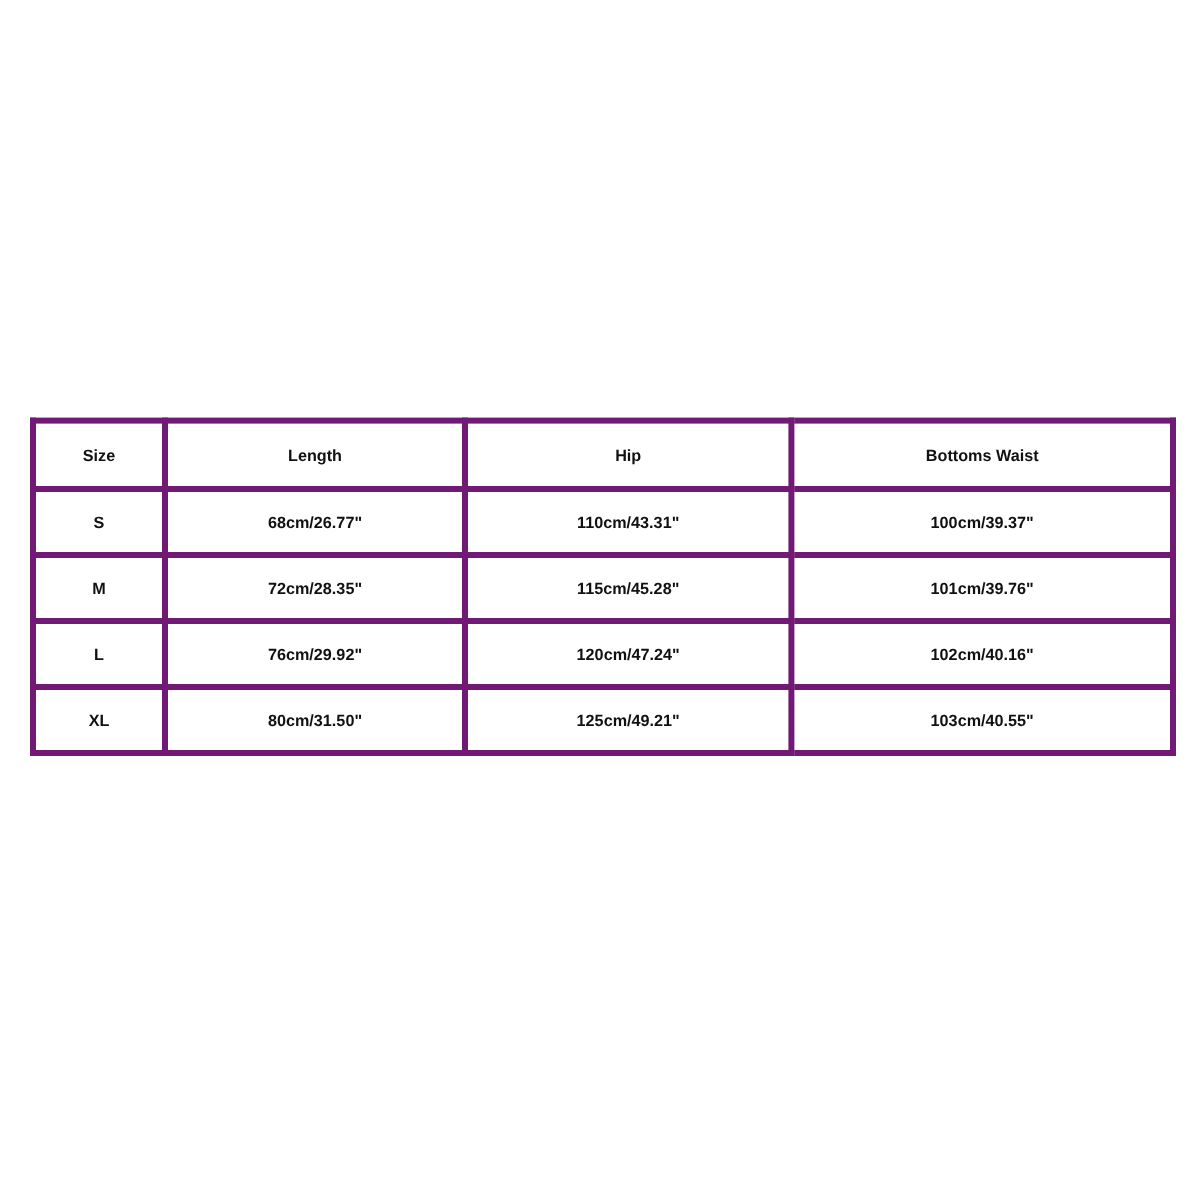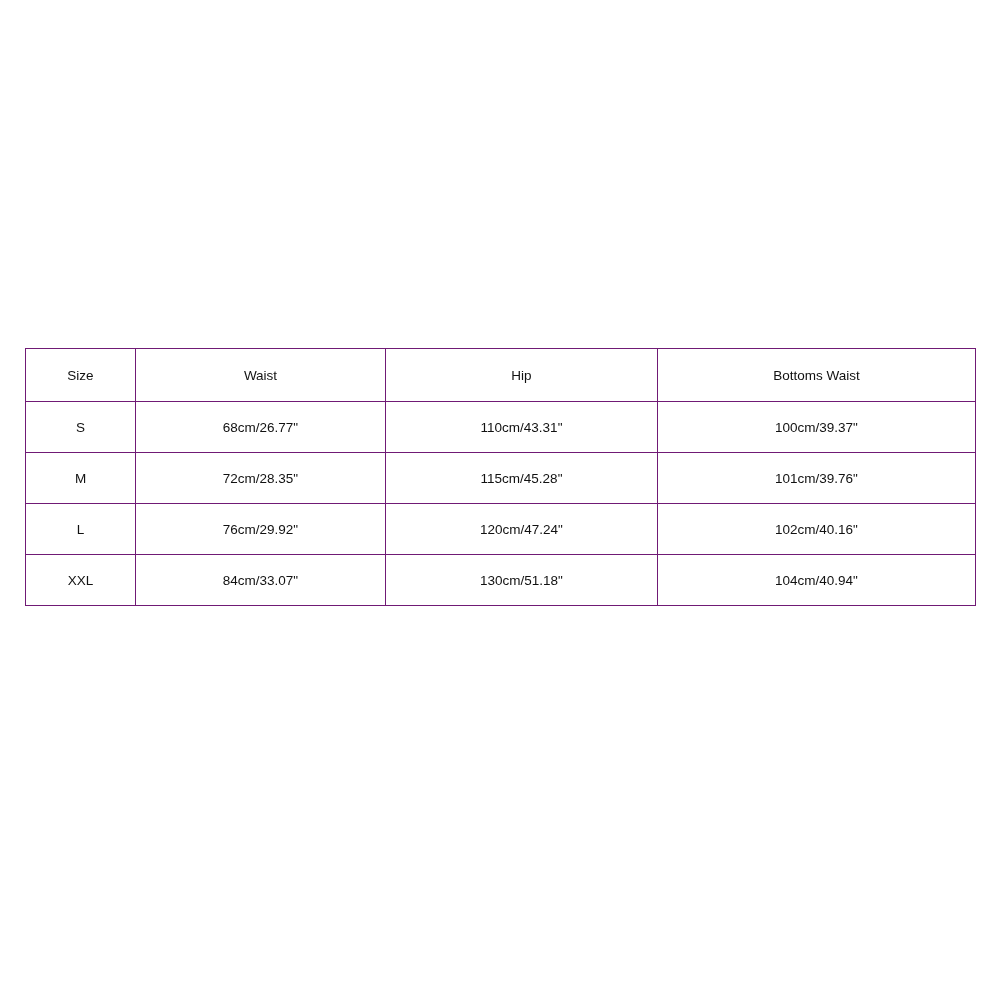--- a/index.html
+++ b/index.html
@@ -25,25 +25,25 @@
     top: 348px;
     width: 950px;
   }
   table.size-chart {
     border-collapse: collapse;
     width: 950px;
     table-layout: fixed;
   }
   table.size-chart td,
   table.size-chart th {
-    border: 1px solid #701a75;
+    border: 5px solid #701a75;
     text-align: center;
     vertical-align: middle;
     color: #111111;
-    font-weight: normal;
+    font-weight: bold;
     font-size: 13.5px;
     padding: 0;
   }
   table.size-chart thead th {
     height: 52px;
     font-size: 13.5px;
   }
   table.size-chart tbody td {
     height: 50px;
   }
@@ -60,21 +60,21 @@
     <table class="size-chart">
       <colgroup>
         <col class="c-size">
         <col class="c-waist">
         <col class="c-hip">
         <col class="c-len">
       </colgroup>
       <thead>
         <tr>
           <th>Size</th>
-          <th>Waist</th>
+          <th>Length</th>
           <th>Hip</th>
           <th>Bottoms Waist</th>
         </tr>
       </thead>
       <tbody>
         <tr>
           <td>S</td>
           <td>68cm/26.77"</td>
           <td>110cm/43.31"</td>
           <td>100cm/39.37"</td>
@@ -85,21 +85,21 @@
           <td>115cm/45.28"</td>
           <td>101cm/39.76"</td>
         </tr>
         <tr>
           <td>L</td>
           <td>76cm/29.92"</td>
           <td>120cm/47.24"</td>
           <td>102cm/40.16"</td>
         </tr>
         <tr>
-          <td>XXL</td>
-          <td>84cm/33.07"</td>
-          <td>130cm/51.18"</td>
-          <td>104cm/40.94"</td>
+          <td>XL</td>
+          <td>80cm/31.50"</td>
+          <td>125cm/49.21"</td>
+          <td>103cm/40.55"</td>
         </tr>
       </tbody>
     </table>
   </div>
 </div>
 
 </body></html>

